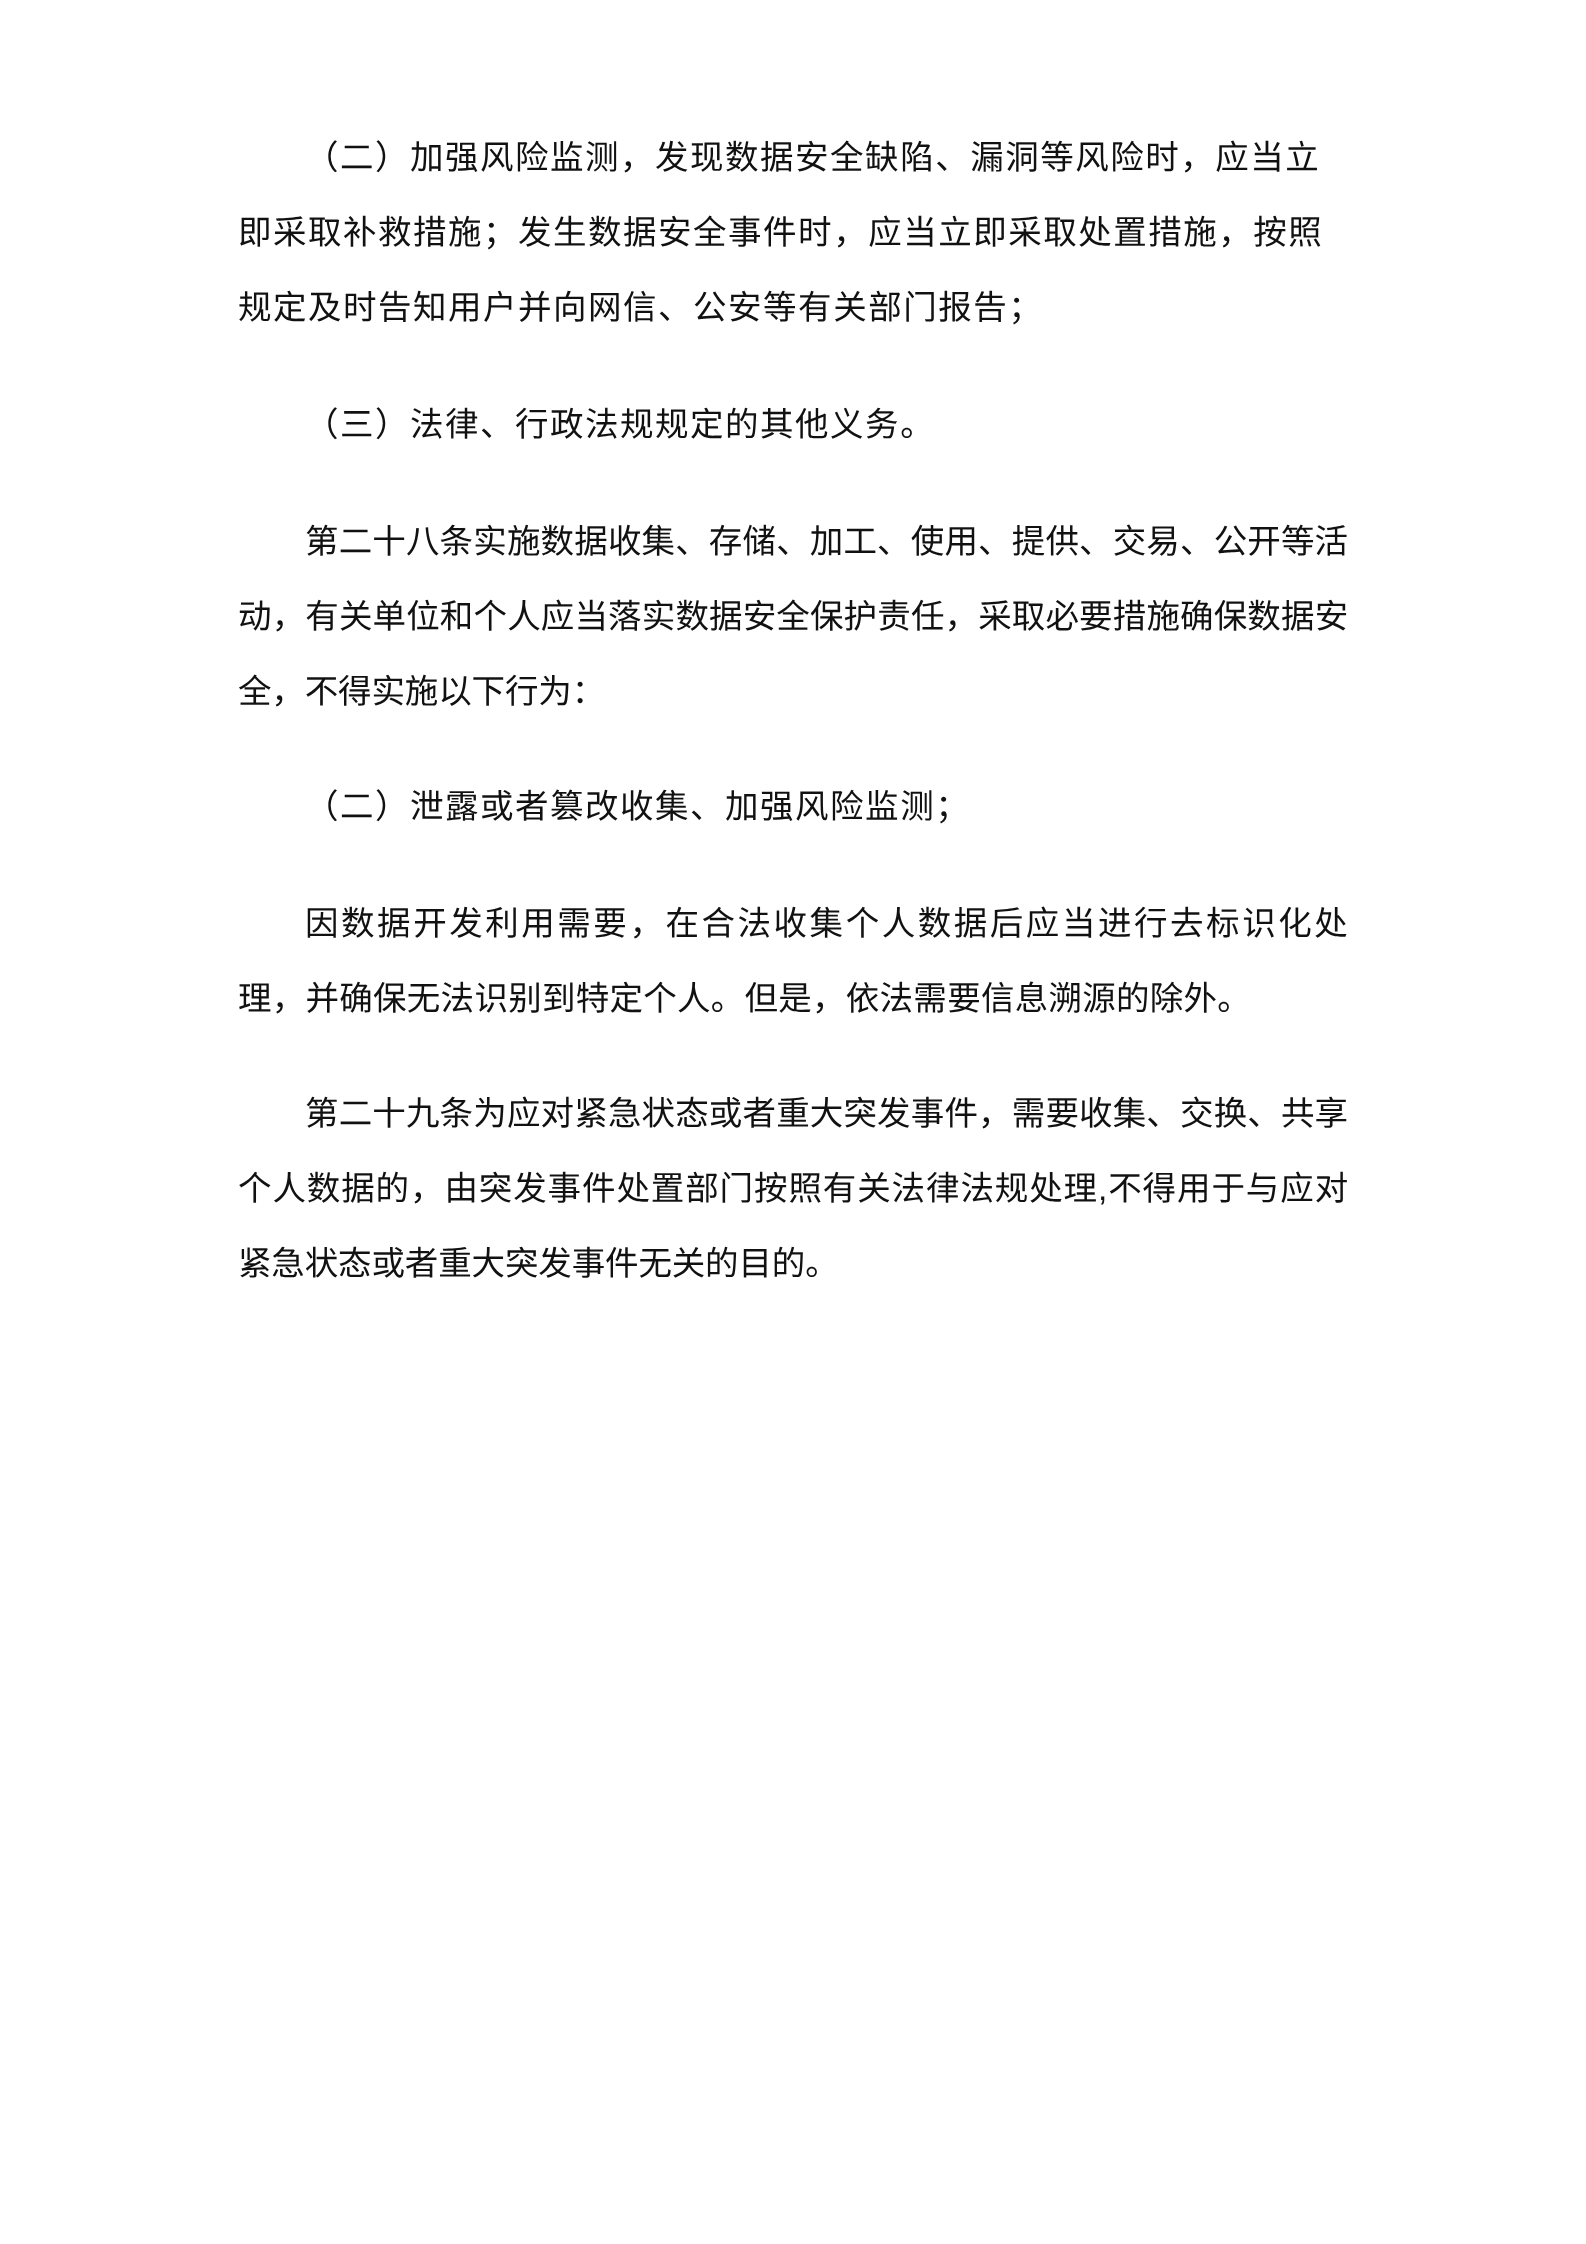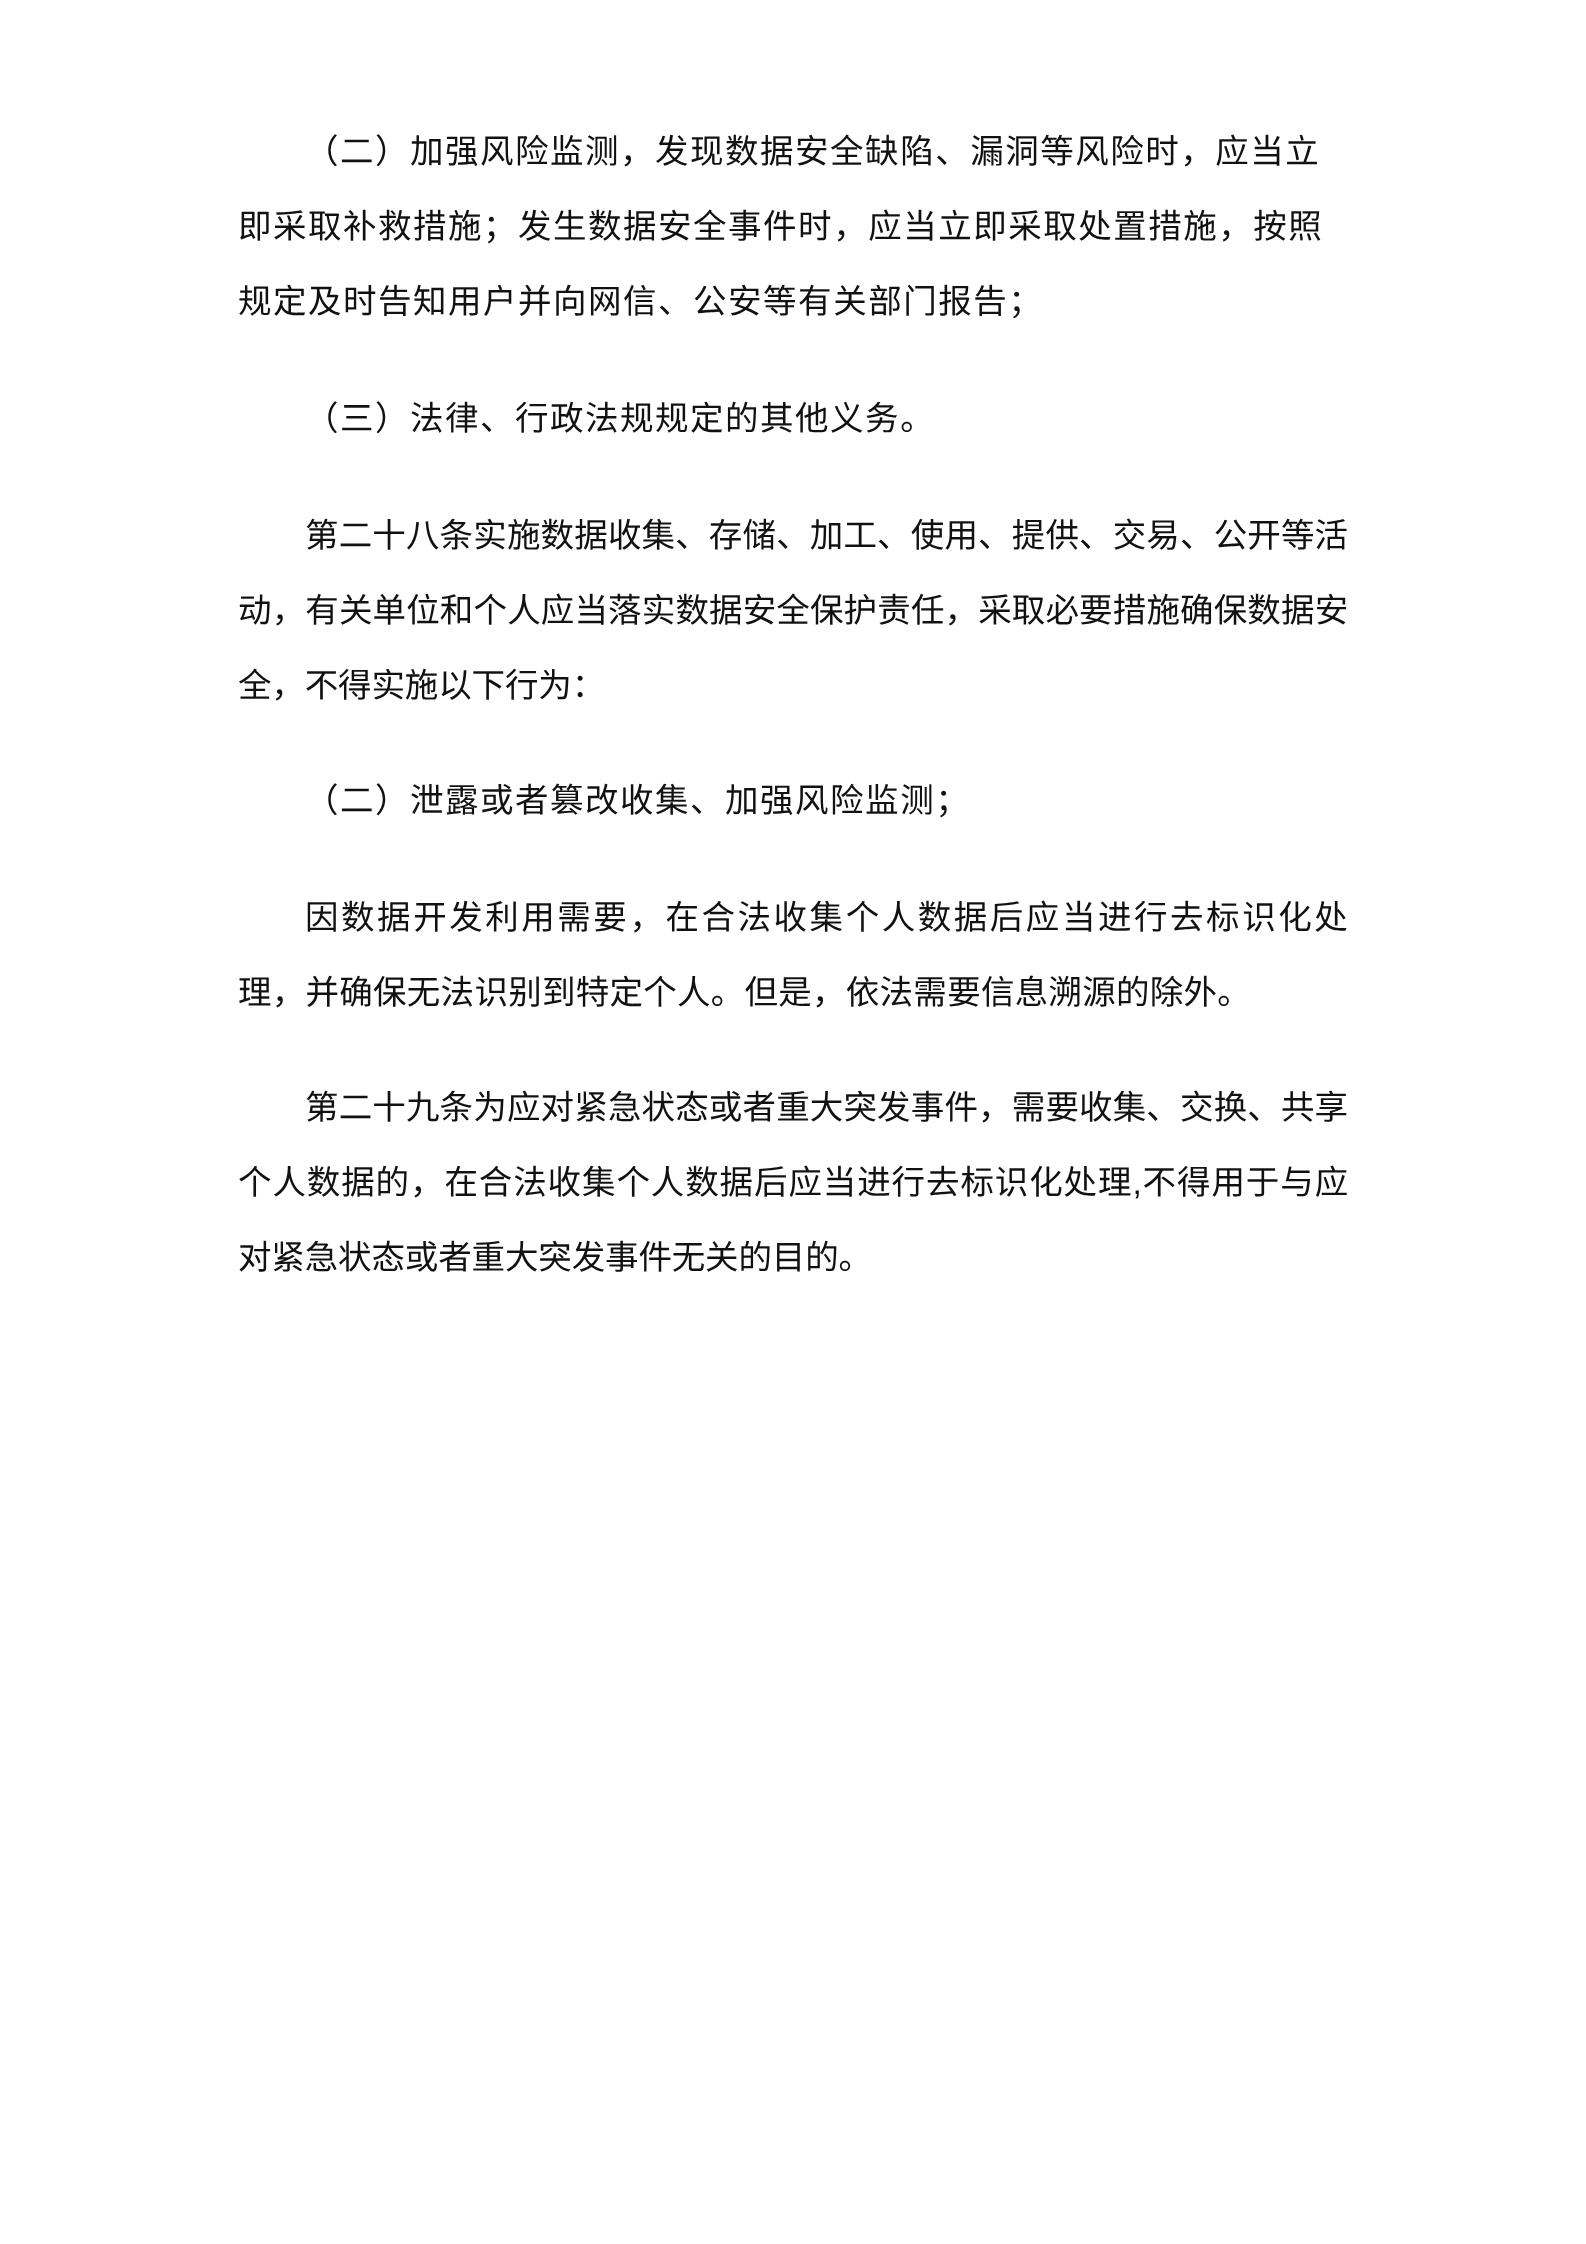--- a/index.html
+++ b/index.html
@@ -21,21 +21,21 @@
     width: 1586px;
     height: 2244px;
     background: #ffffff;
     overflow: hidden;
     box-sizing: border-box;
   }
 
   #content {
     position: absolute;
     left: 238px;
-    top: 114px;
+    top: 120px;
     width: 1110px;
   }
 
   
   .para {
     font-size: 33.5px;
     line-height: 75px;
     color: #111111;
     text-align: justify;
     text-justify: inter-ideograph;
@@ -83,16 +83,16 @@
 
     <p class="para indent article">第二十八条实施数据收集、存储、加工、使用、提供、交易、公开等活动，有关单位和个人应当落实数据安全保护责任，采取必要措施确保数据安全，不得实施以下行为：</p>
 
 
     <p class="para indent item">（二）泄露或者篡改收集、加强风险监测；</p>
 
 
 
     <p class="para indent clause">因数据开发利用需要，在合法收集个人数据后应当进行去标识化处理，并确保无法识别到特定个人。但是，依法需要信息溯源的除外。</p>
 
-    <p class="para indent article">第二十九条为应对紧急状态或者重大突发事件，需要收集、交换、共享个人数据的，在合法收集个人数据后应当进行去标识化处理,不得用于与应对紧急状态或者重大突发事件无关的目的。</p>
+    <p class="para indent article">第二十九条为应对紧急状态或者重大突发事件，需要收集、交换、共享个人数据的，由突发事件处置部门按照有关法律法规处理,不得用于与应对紧急状态或者重大突发事件无关的目的。</p>
 
   </div>
 </div>
 
 </body></html>

